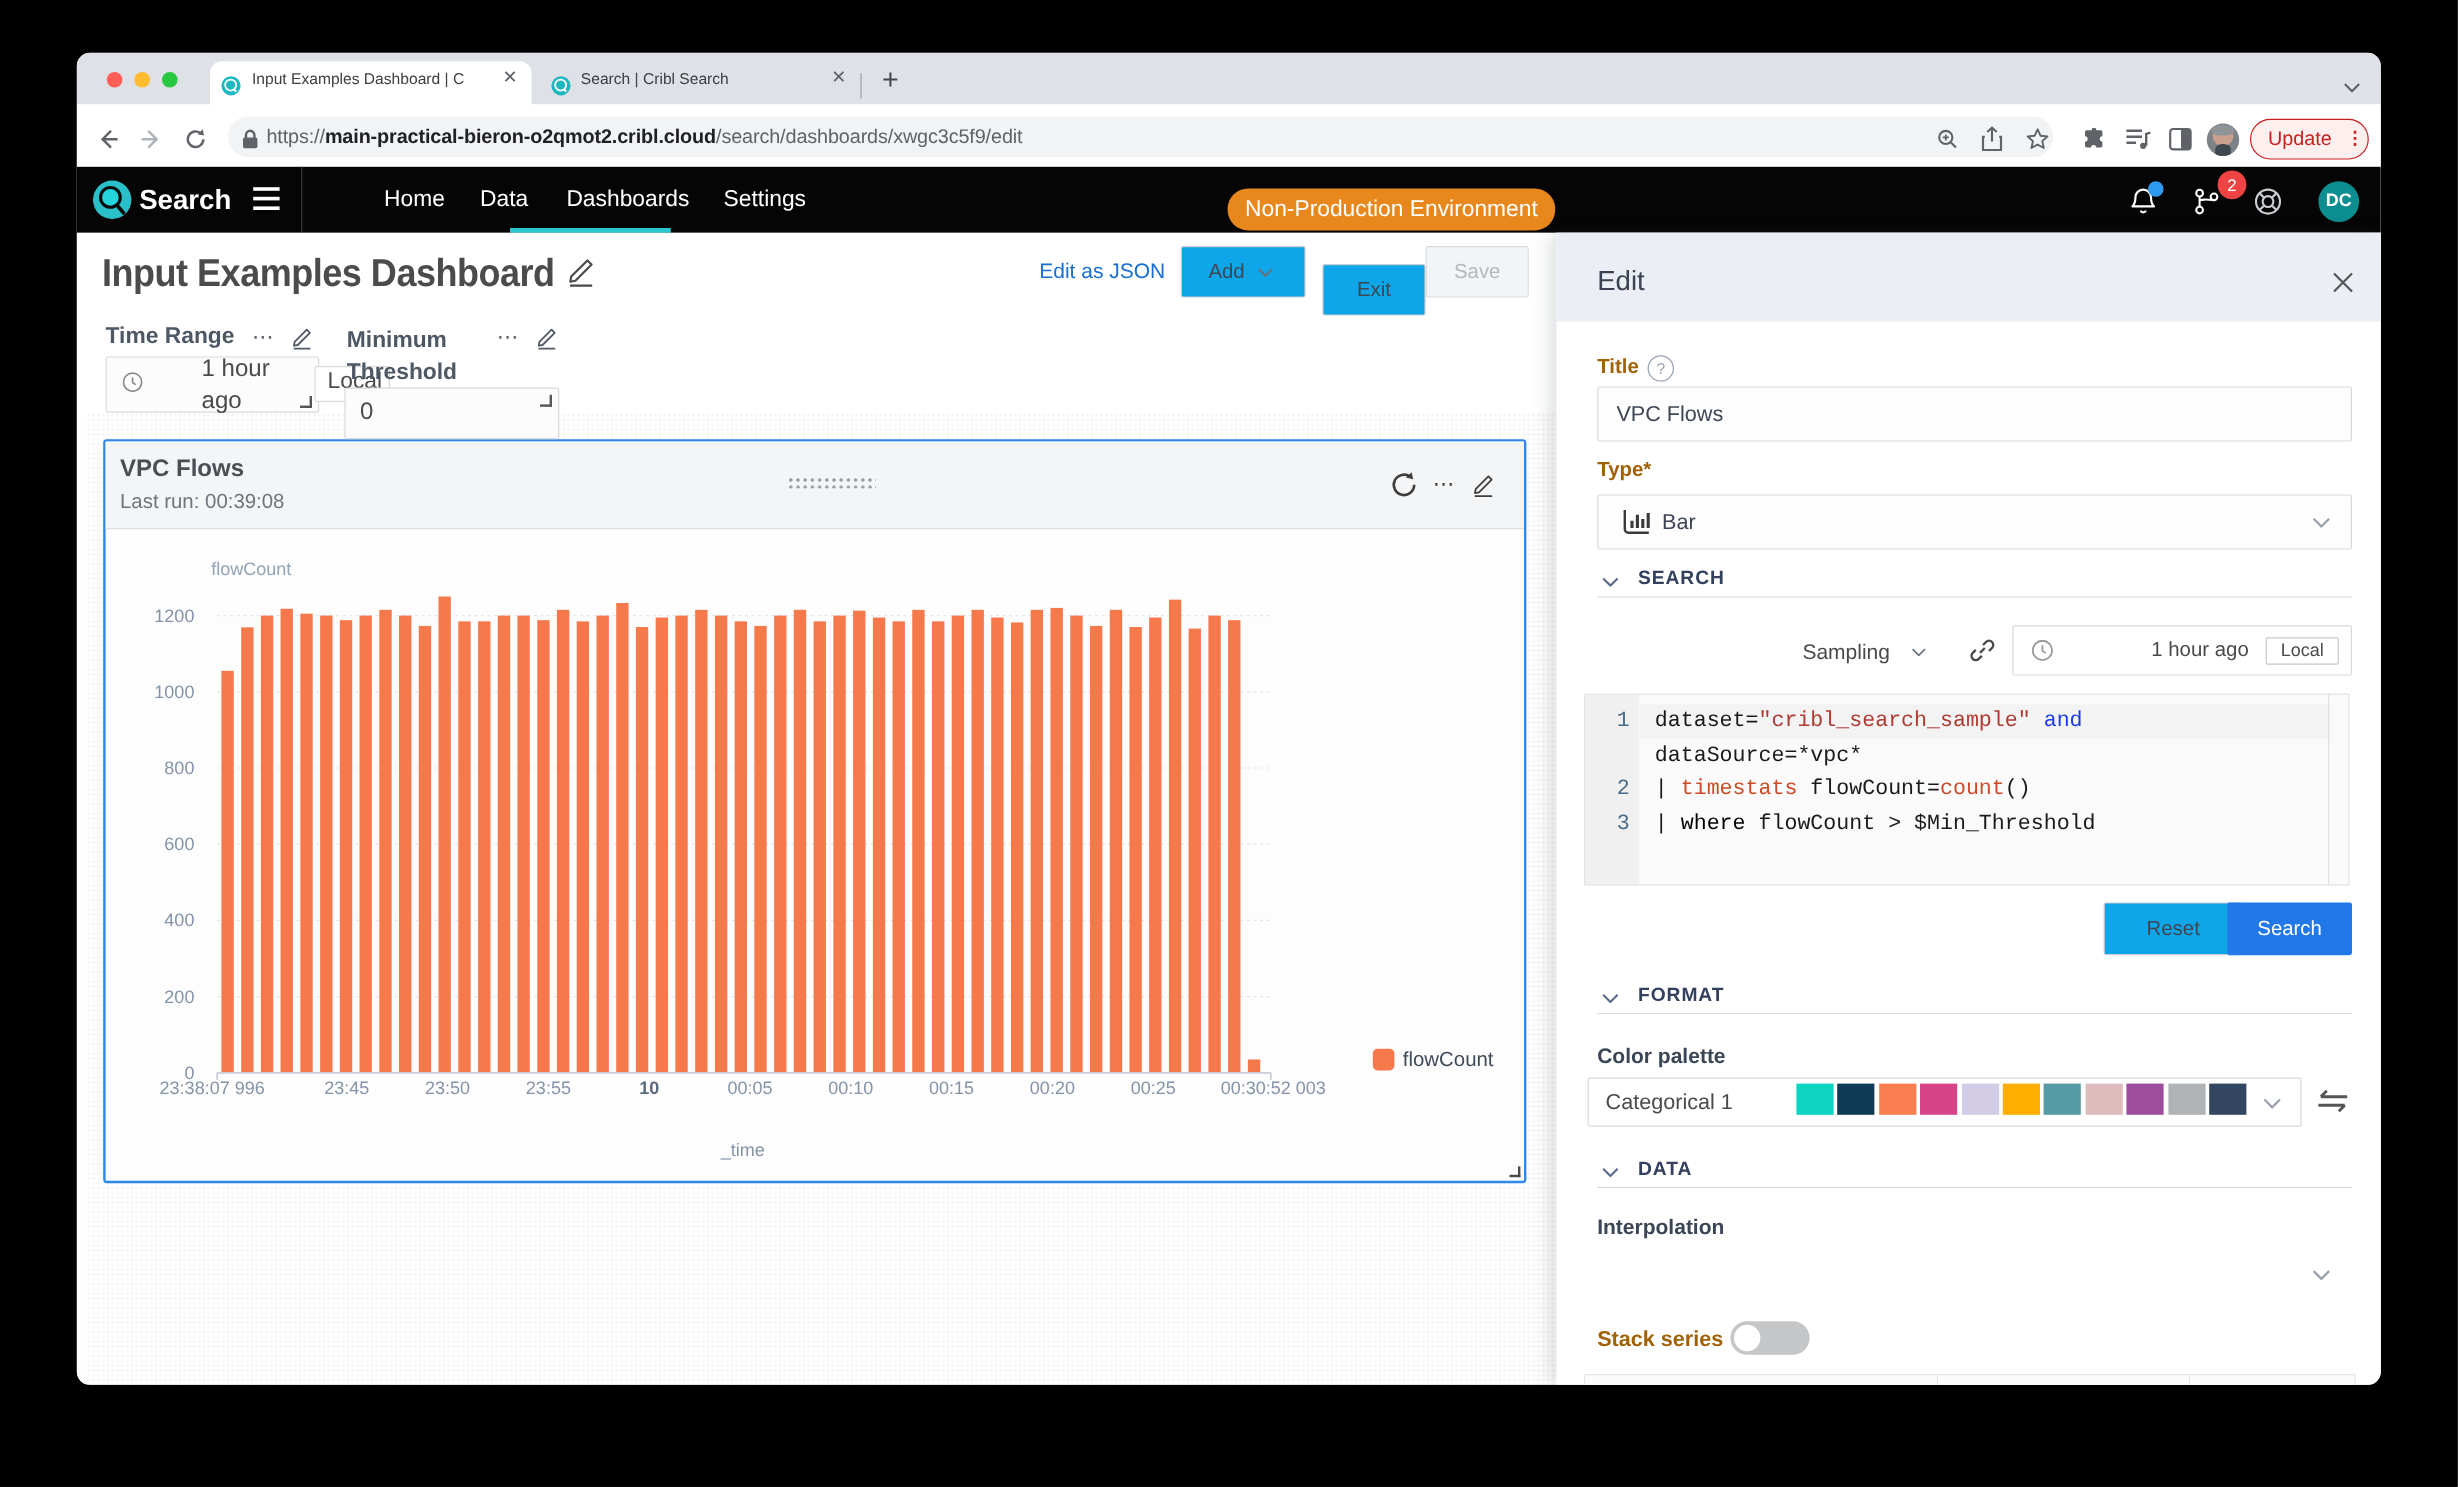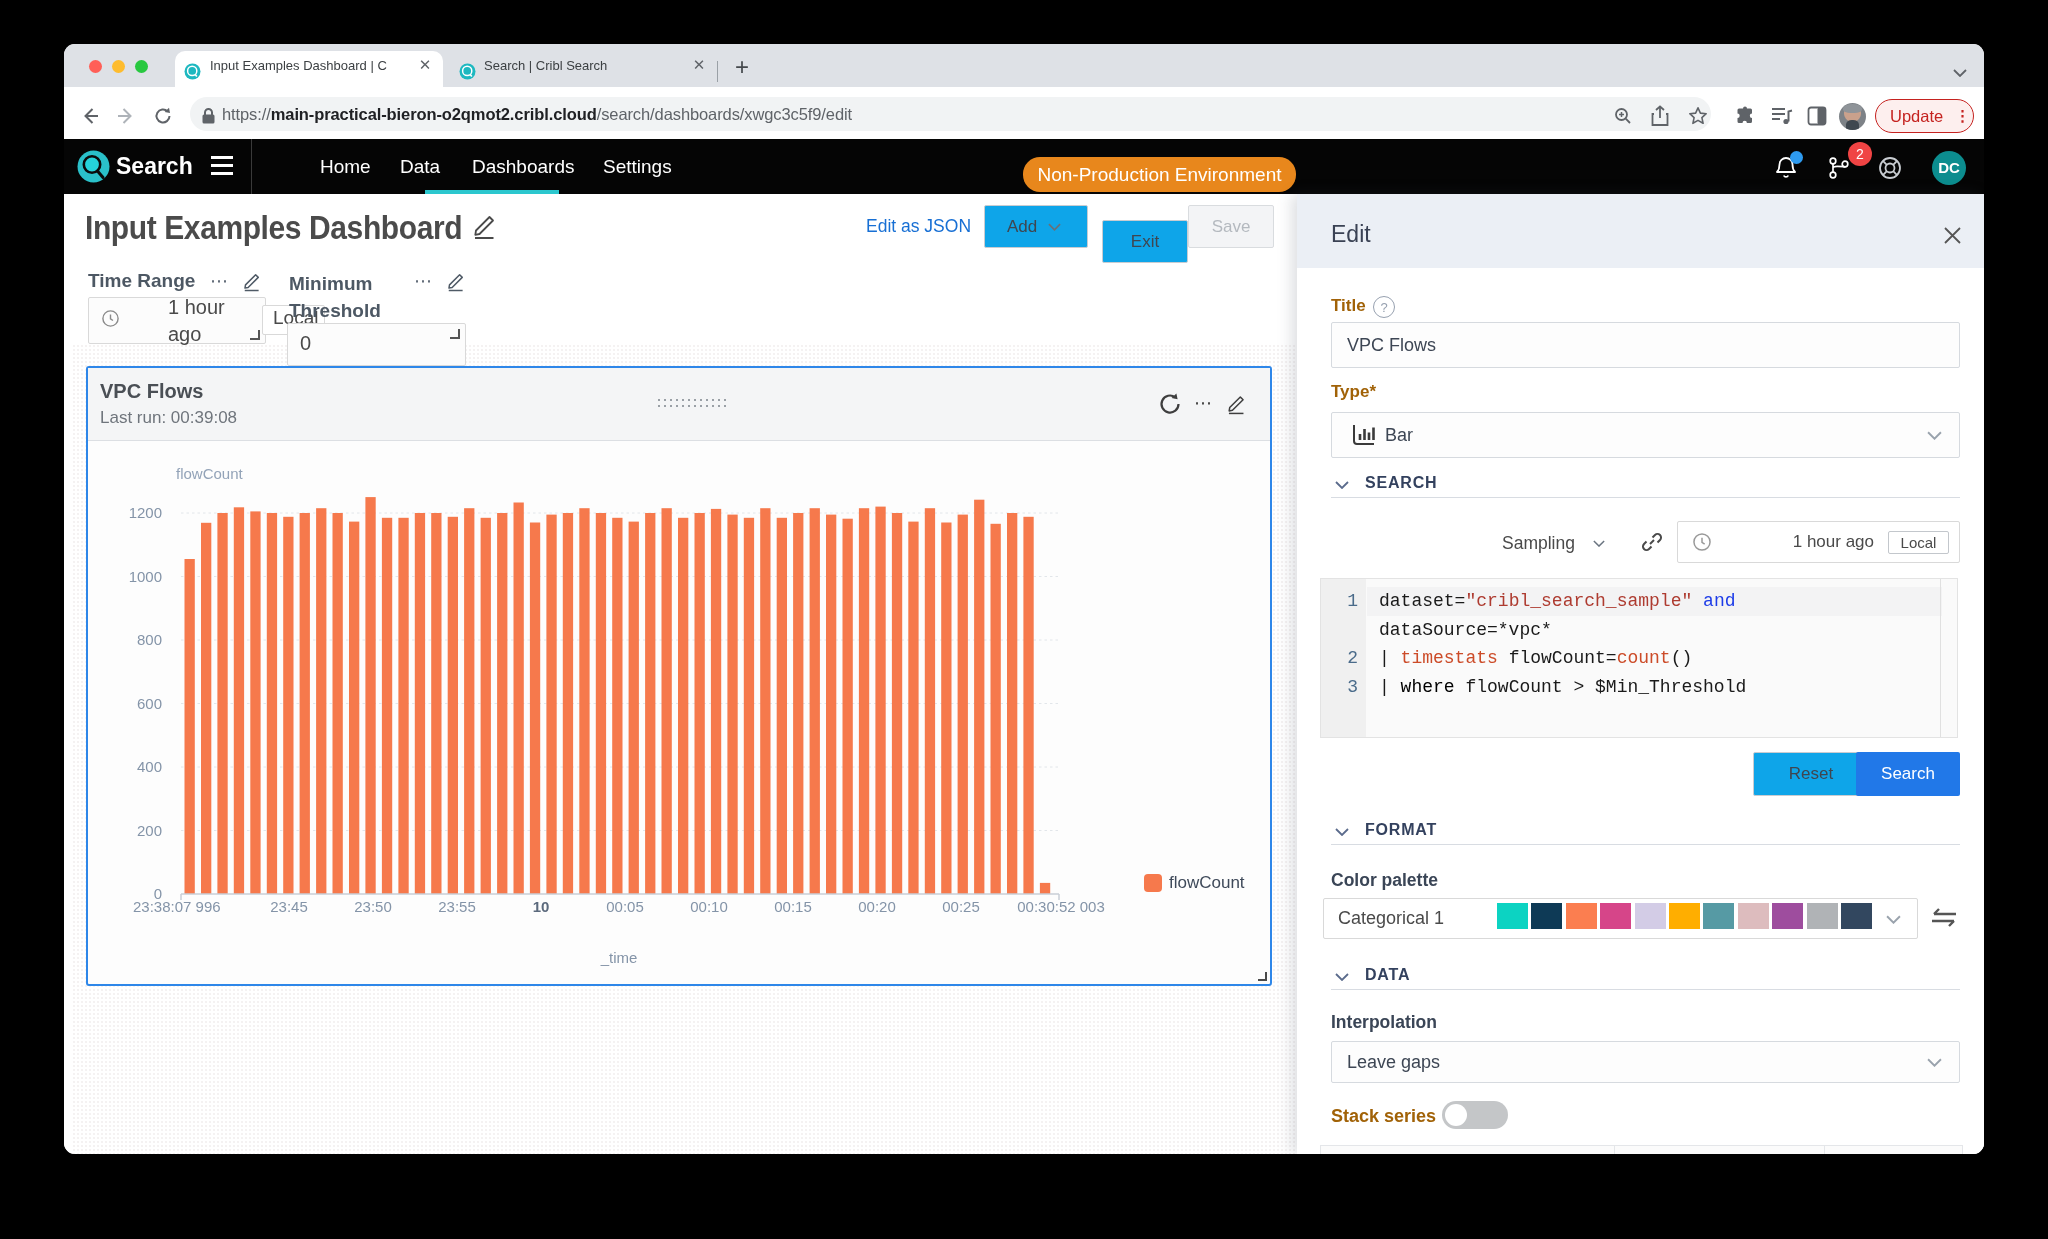--- a/index.html
+++ b/index.html
@@ -373,21 +373,20 @@
     <svg class="abs" style="left:633px;top:713px" width="28" height="22" viewBox="0 0 28 22">
         <path d="M26 7 H4 M4 7 L9 2" stroke="#555" stroke-width="2.4" fill="none"></path>
         <path d="M2 14 H24 M24 14 L19 19" stroke="#555" stroke-width="2.4" fill="none"></path>
       </svg>
     <div class="sect" style="left:68px;top:772px;">DATA</div>
     <svg class="abs" style="left:38px;top:779px" width="14" height="8" viewBox="0 0 14 8">
         <path d="M1 1 L7 7 L13 1" stroke="#5b6b8c" stroke-width="1.8" fill="none"></path>
       </svg>
     <div class="sline" style="top:795px;"></div>
     <div class="elabel" style="left:34px;top:818px;font-size:17.5px;color:#3a4556;">Interpolation</div>
-    <div class="einput" style="top:847px;height:42px;line-height:40px;">Leave gaps</div>
     <svg class="abs" style="left:630px;top:864px" width="15" height="9" viewBox="0 0 14 8">
         <path d="M1 1 L7 7 L13 1" stroke="#9aa3ad" stroke-width="1.8" fill="none"></path>
       </svg>
     <div class="elabel" style="left:34px;top:912px;font-size:18px;">Stack series</div>
     <div class="abs" style="left:145px;top:907px;width:66px;height:28px;border-radius:14px;background:#c4c6c8;"></div>
     <div class="abs" style="left:148px;top:910px;width:22px;height:22px;border-radius:50%;background:#fff;"></div>
     <div class="abs" style="left:23px;top:951px;width:643px;height:40px;border:1px solid #e4e6e9;background:#fbfbfb;">
       <div style="position:absolute;left:293px;top:0;width:1px;height:40px;background:#e4e6e9"></div>
       <div style="position:absolute;left:503px;top:0;width:1px;height:40px;background:#e4e6e9"></div>
     </div>

